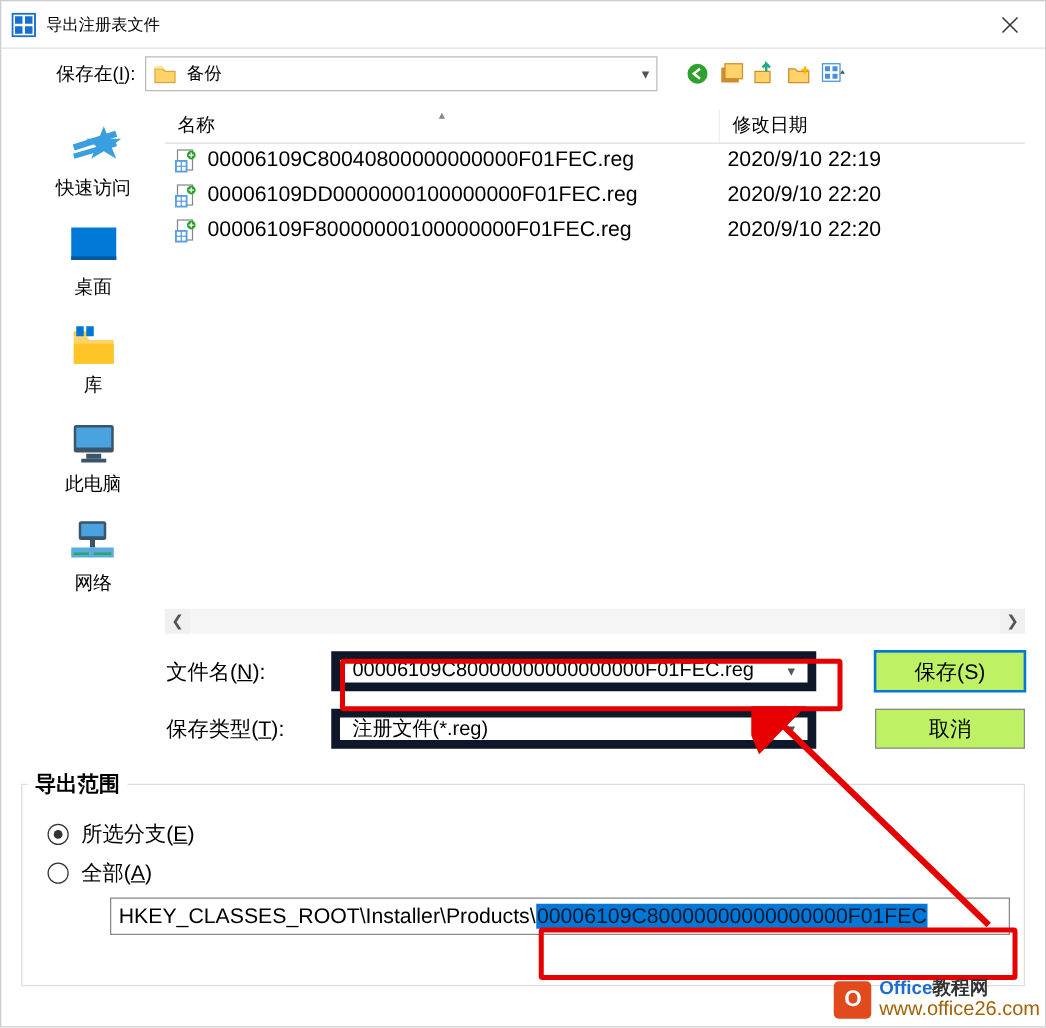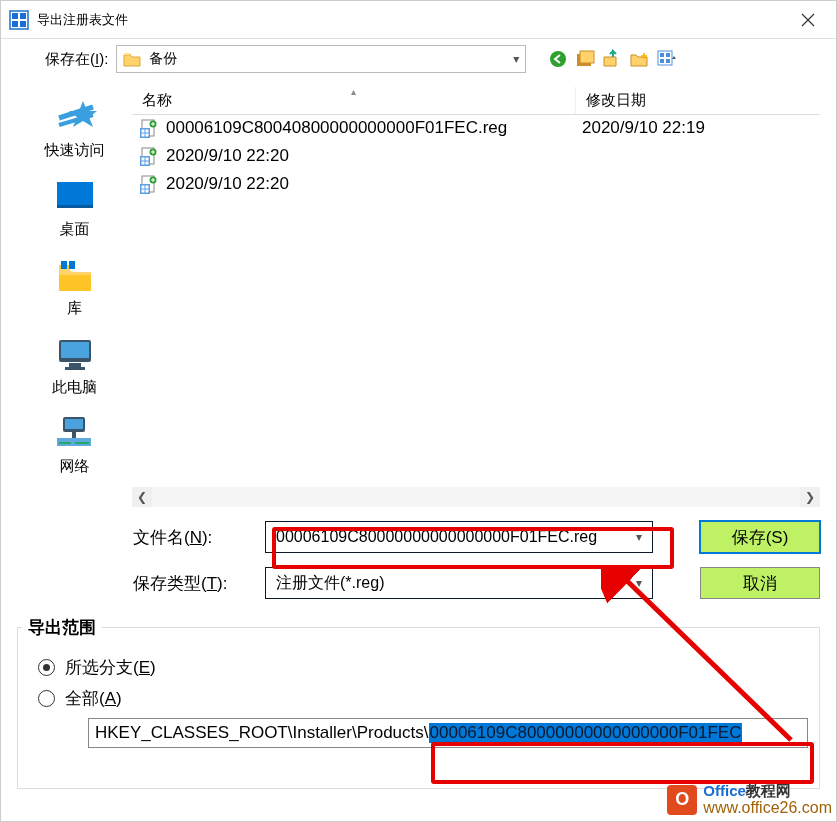--- a/index.html
+++ b/index.html
@@ -185,21 +185,21 @@
       gap: 16px;
       margin-bottom: 14px;
     }
     .field-label {
       width: 116px;
       font-size: 17px;
     }
     .combo {
       width: 388px;
       height: 32px;
-      border: 1px solid #0f172a;
+      border: 7px solid #0f172a;
       display: flex;
       align-items: center;
       padding: 0 10px;
       font-size: 16px;
       position: relative;
       cursor: text;
     }
     .combo .chev {
       margin-left: auto;
       font-size: 12px;
@@ -453,33 +453,35 @@
         <svg class="ficon" viewBox="0 0 22 22">
             <rect x="4" y="2" width="12" height="16" fill="#fff" stroke="#888"></rect>
             <rect x="2" y="10" width="10" height="10" fill="#5aa0e0"></rect>
             <rect x="3.5" y="11.5" width="3" height="3" fill="#fff"></rect>
             <rect x="7.5" y="11.5" width="3" height="3" fill="#fff"></rect>
             <rect x="3.5" y="15.5" width="3" height="3" fill="#fff"></rect>
             <rect x="7.5" y="15.5" width="3" height="3" fill="#fff"></rect>
             <circle cx="15" cy="6" r="3.5" fill="#2ea02e"></circle>
             <path d="M13 6 L17 6 M15 4 L15 8" stroke="#fff" stroke-width="1"></path>
           </svg>
+        <span class="fname">00006109DD0000000100000000F01FEC.reg</span>
         <span class="fdate">2020/9/10 22:20</span>
       </div>
       <div class="file-row">
         <svg class="ficon" viewBox="0 0 22 22">
             <rect x="4" y="2" width="12" height="16" fill="#fff" stroke="#888"></rect>
             <rect x="2" y="10" width="10" height="10" fill="#5aa0e0"></rect>
             <rect x="3.5" y="11.5" width="3" height="3" fill="#fff"></rect>
             <rect x="7.5" y="11.5" width="3" height="3" fill="#fff"></rect>
             <rect x="3.5" y="15.5" width="3" height="3" fill="#fff"></rect>
             <rect x="7.5" y="15.5" width="3" height="3" fill="#fff"></rect>
             <circle cx="15" cy="6" r="3.5" fill="#2ea02e"></circle>
             <path d="M13 6 L17 6 M15 4 L15 8" stroke="#fff" stroke-width="1"></path>
           </svg>
+        <span class="fname">00006109F80000000100000000F01FEC.reg</span>
         <span class="fdate">2020/9/10 22:20</span>
       </div>
     </div>
     <div class="h-scrollbar">
       <div class="sb-btn">❮</div>
       <div class="sb-track"></div>
       <div class="sb-btn">❯</div>
     </div>
   </div>
 </div>

